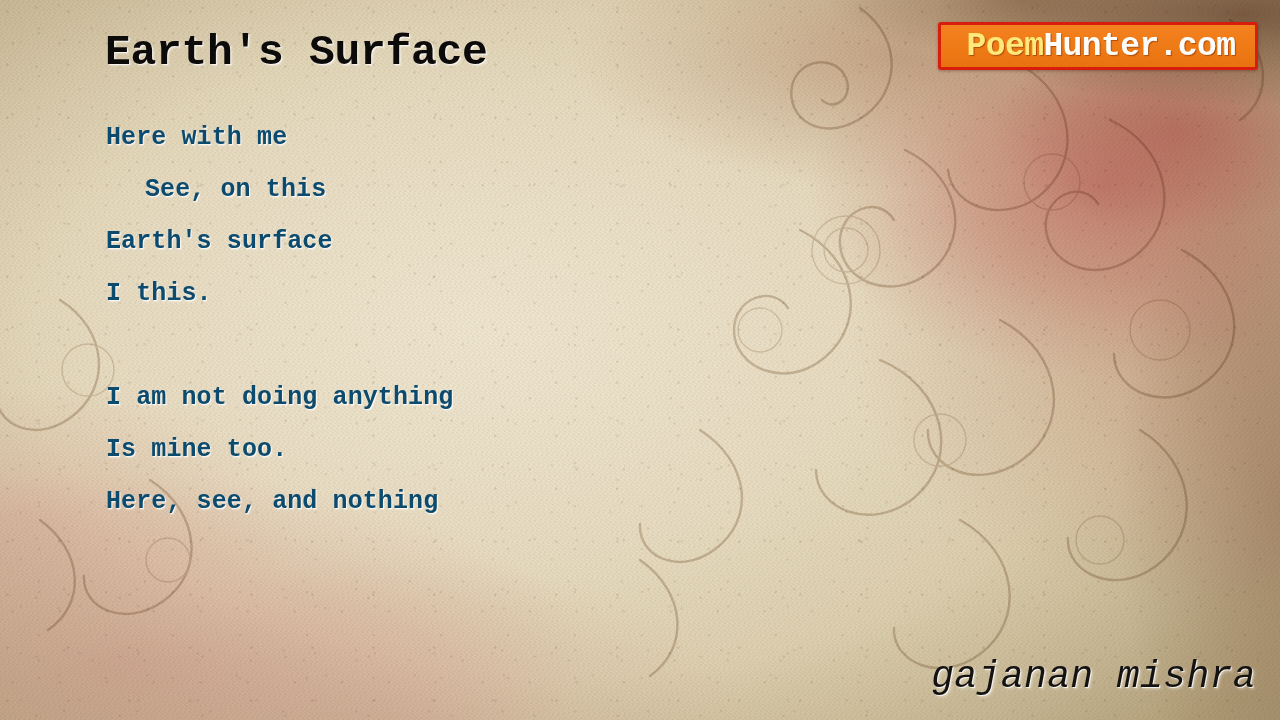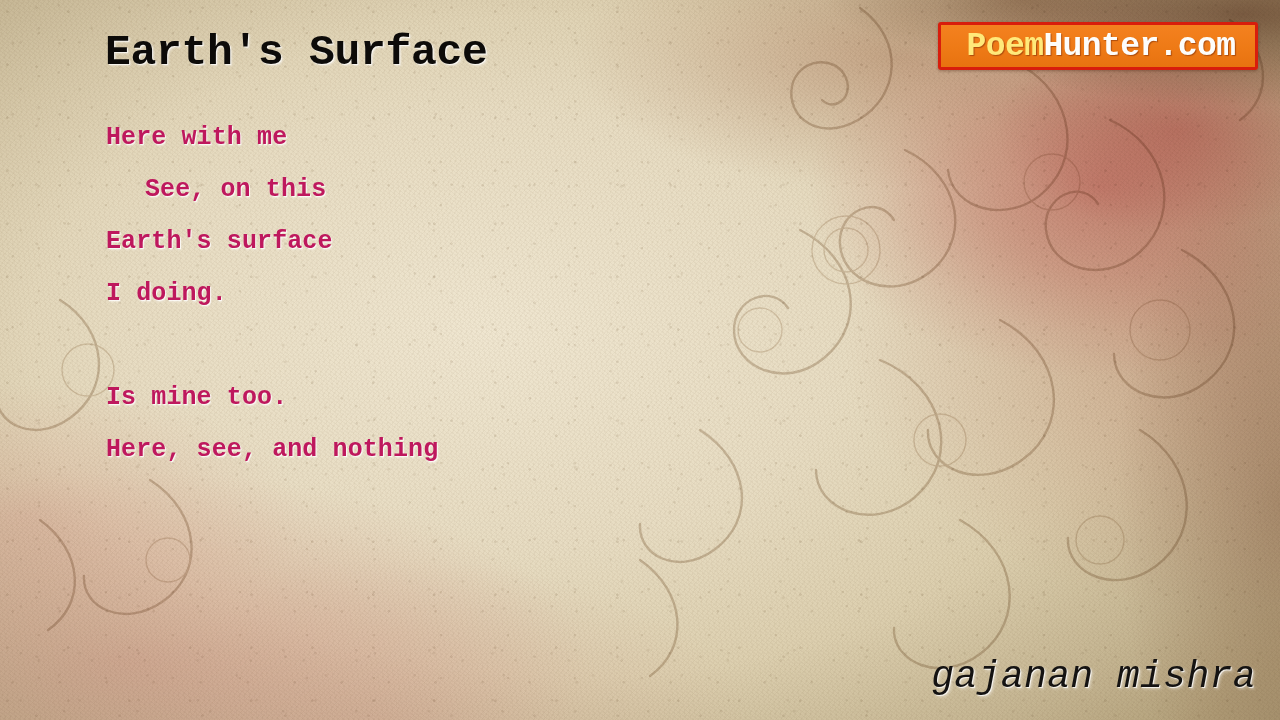--- a/index.html
+++ b/index.html
@@ -133,21 +133,21 @@
   .poem-body {
     position: absolute;
     left: 106px;
     top: 112px;
     width: 640px;
   }
 
   .poem-line {
     font-size: 25px;
     font-weight: bold;
-    color: #be185d;
+    color: #0c4a6e;
     line-height: 52px;
     height: 52px;
     white-space: pre;
     letter-spacing: 0.1px;
     text-shadow:
       1px 1px 0 rgba(255,255,255,0.70),
       1px 2px 2px rgba(255,255,255,0.45);
   }
 
   .poem-line.blank { color: transparent; }
@@ -246,22 +246,23 @@
   <div class="bg-layer bg-grain"></div>
   <div class="bg-layer bg-speckle"></div>
   <div class="bg-layer bg-vignette"></div>
 
   <div class="poem-title">Earth's Surface</div>
 
   <div class="poem-body">
     <div class="poem-line">Here with me</div>
     <div class="poem-line indent">See, on this</div>
     <div class="poem-line">Earth's surface</div>
-    <div class="poem-line">I doing.</div>
+    <div class="poem-line">I this.</div>
     <div class="poem-line blank"></div>
+    <div class="poem-line">I am not doing anything</div>
     <div class="poem-line">Is mine too.</div>
     <div class="poem-line">Here, see, and nothing</div>
     <div class="poem-line blank"></div>
   </div>
 
   <div class="poem-author">gajanan mishra</div>
 
   <div class="site-logo">
     <span class="site-logo-text"><span class="logo-poem">Poem</span><span class="logo-hunter">Hunter.com</span></span>
   </div>

